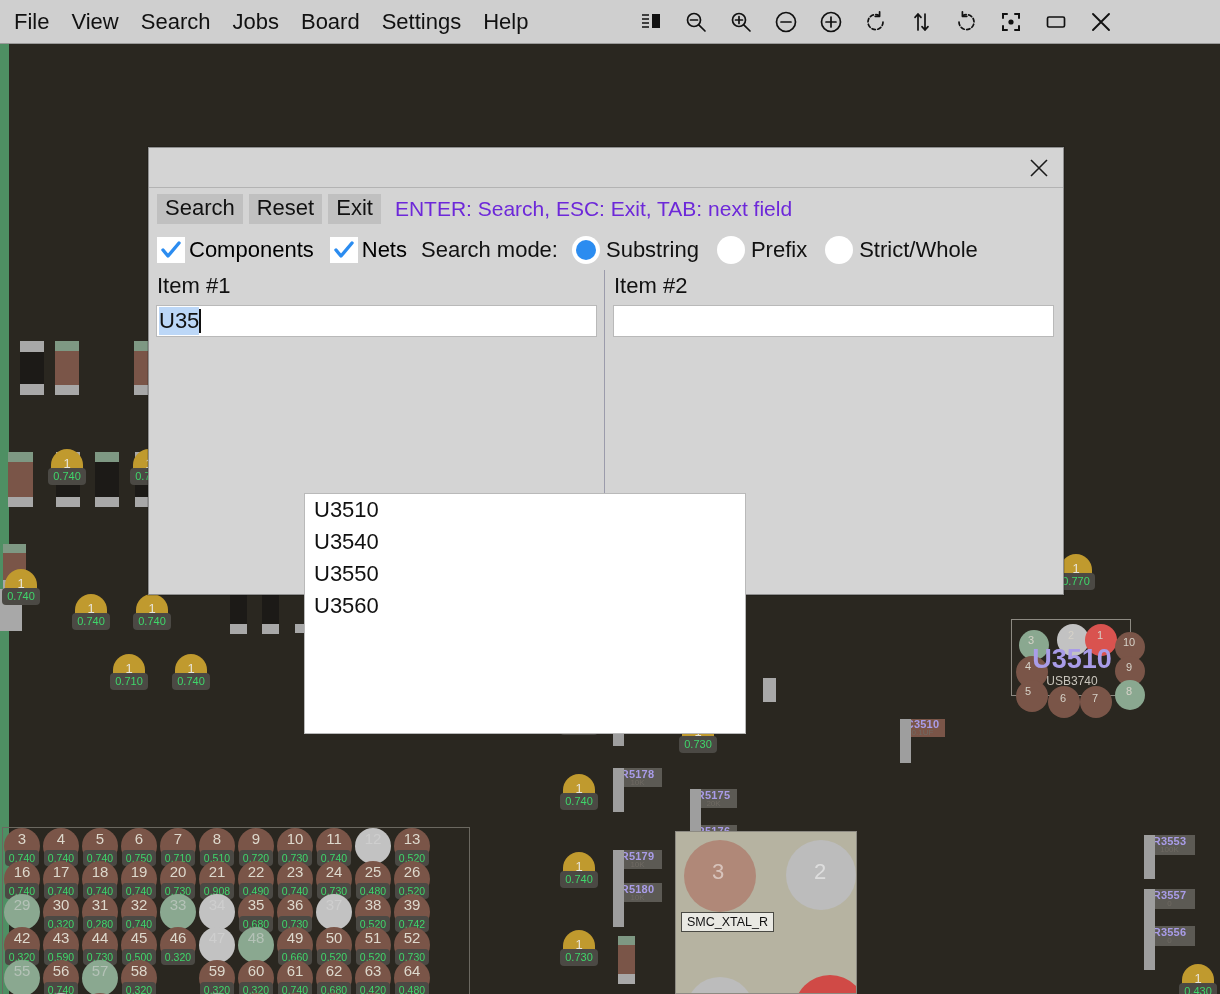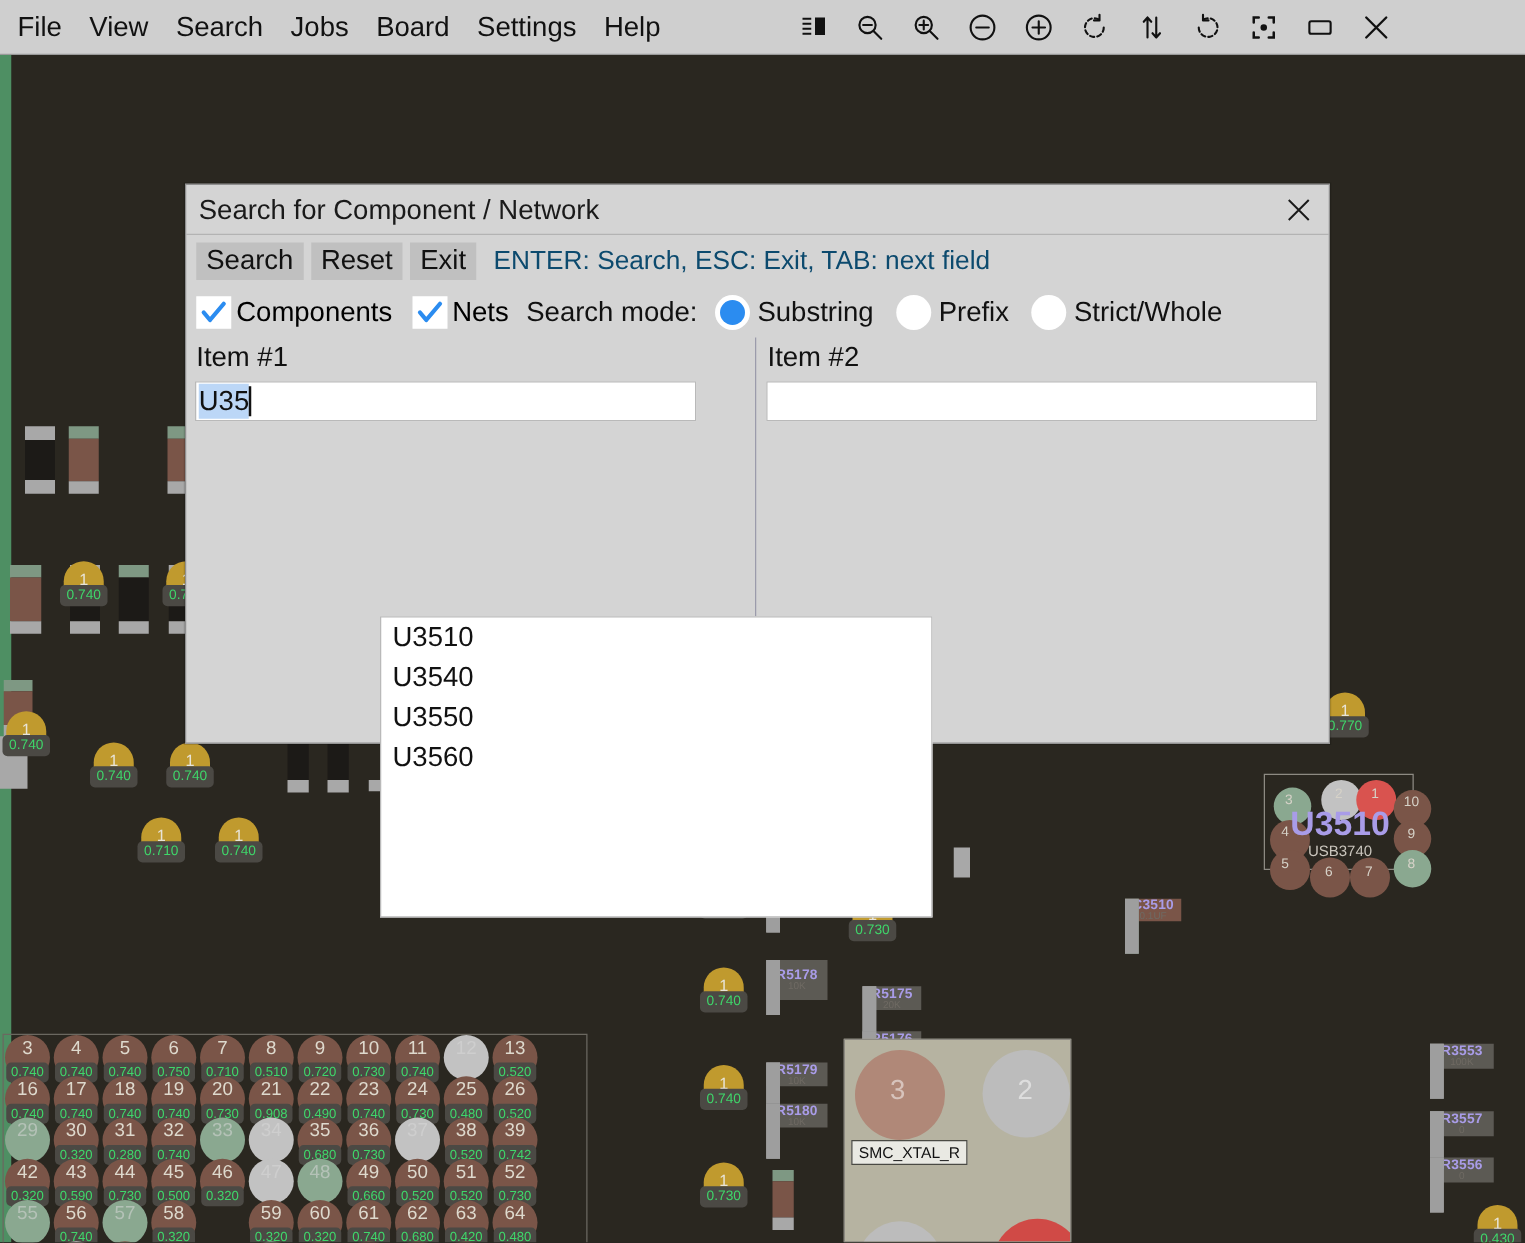--- a/index.html
+++ b/index.html
@@ -161,21 +161,21 @@
   }
   #dlg-btnrow{
     position:absolute; left:0; top:44px; height:34px; width:100%;
     display:flex; align-items:center; padding-left:8px; gap:6px;
   }
   .dbtn{
     background:#c0c0c0; border:0; color:#111;
     font-family:"Liberation Sans", sans-serif;
     font-size:22px; line-height:1; padding:3px 8px 5px 8px; cursor:default;
   }
-  #dlg-hint{ font-size:21px; color:#0c4a6e; margin-left:8px; }
+  #dlg-hint{ font-size:21px; color:#6d28d9; margin-left:8px; }
 
   #dlg-opts{
     position:absolute; left:8px; top:87px; height:30px; width:98%;
     display:flex; align-items:center;
   }
   .chk{
     width:28px; height:26px; background:#ffffff; display:inline-flex;
     align-items:center; justify-content:center; cursor:default; margin-right:4px;
   }
   .chk svg{ display:block; }
@@ -400,21 +400,21 @@
 
     <div id="smd-layer">
         <div class="smd" style="left: 613px; top: 658px; width: 49px; height: 19px;">
           <div class="pad"></div>
           <div class="core">
             <div class="des">R5177</div>
             <div class="val">10K</div>
           </div>
           <div class="pad"></div>
         </div>
-        <div class="smd" style="left: 613px; top: 724px; width: 49px; height: 32px;">
+        <div class="smd" style="left: 613px; top: 724px; width: 49px; height: 19px;">
           <div class="pad"></div>
           <div class="core">
             <div class="des">R5178</div>
             <div class="val">10K</div>
           </div>
           <div class="pad"></div>
         </div>
         <div class="smd" style="left: 613px; top: 806px; width: 49px; height: 19px;">
           <div class="pad"></div>
           <div class="core">
@@ -879,21 +879,20 @@
         </div>
         <div class="pad muted" style="left: 351px; top: 165px;">
           <div class="ball ball-brown"></div>
         </div>
       </div>
   </div>
 </div>
 
 <div id="dialog">
   <div id="dlg-title-row">
-    <div id="dlg-title">Search for Component / Network</div>
     <div id="dlg-close">
       <svg width="24" height="24" viewBox="0 0 24 24">
           <path d="M4 4 L20 20 M20 4 L4 20" stroke="#1a1a1a" stroke-width="1.6" fill="none"></path>
         </svg>
     </div>
   </div>
 
   <div id="dlg-btnrow">
     <button class="dbtn">Search</button>
     <button class="dbtn">Reset</button>
@@ -923,21 +922,21 @@
     <span class="radiolabel">Prefix</span>
     <span class="radio"></span>
     <span class="radiolabel">Strict/Whole</span>
   </div>
 
   <div id="dlg-vsep"></div>
 
   <div class="colhdr" style="left:8px;top:125px;">Item #1</div>
   <div class="colhdr" style="left:465px;top:125px;">Item #2</div>
 
-  <div class="tinput" style="left:7px;top:157px;width:401px;">
+  <div class="tinput" style="left:7px;top:157px;width:441px;">
     <span class="sel">U35</span>
       <span class="caret"></span>
   </div>
   <div class="tinput" style="left:464px;top:157px;width:441px;">
     <span></span>
   </div>
 
   <div id="results">
       <div class="ritem">U3510</div>
       <div class="ritem">U3540</div>

